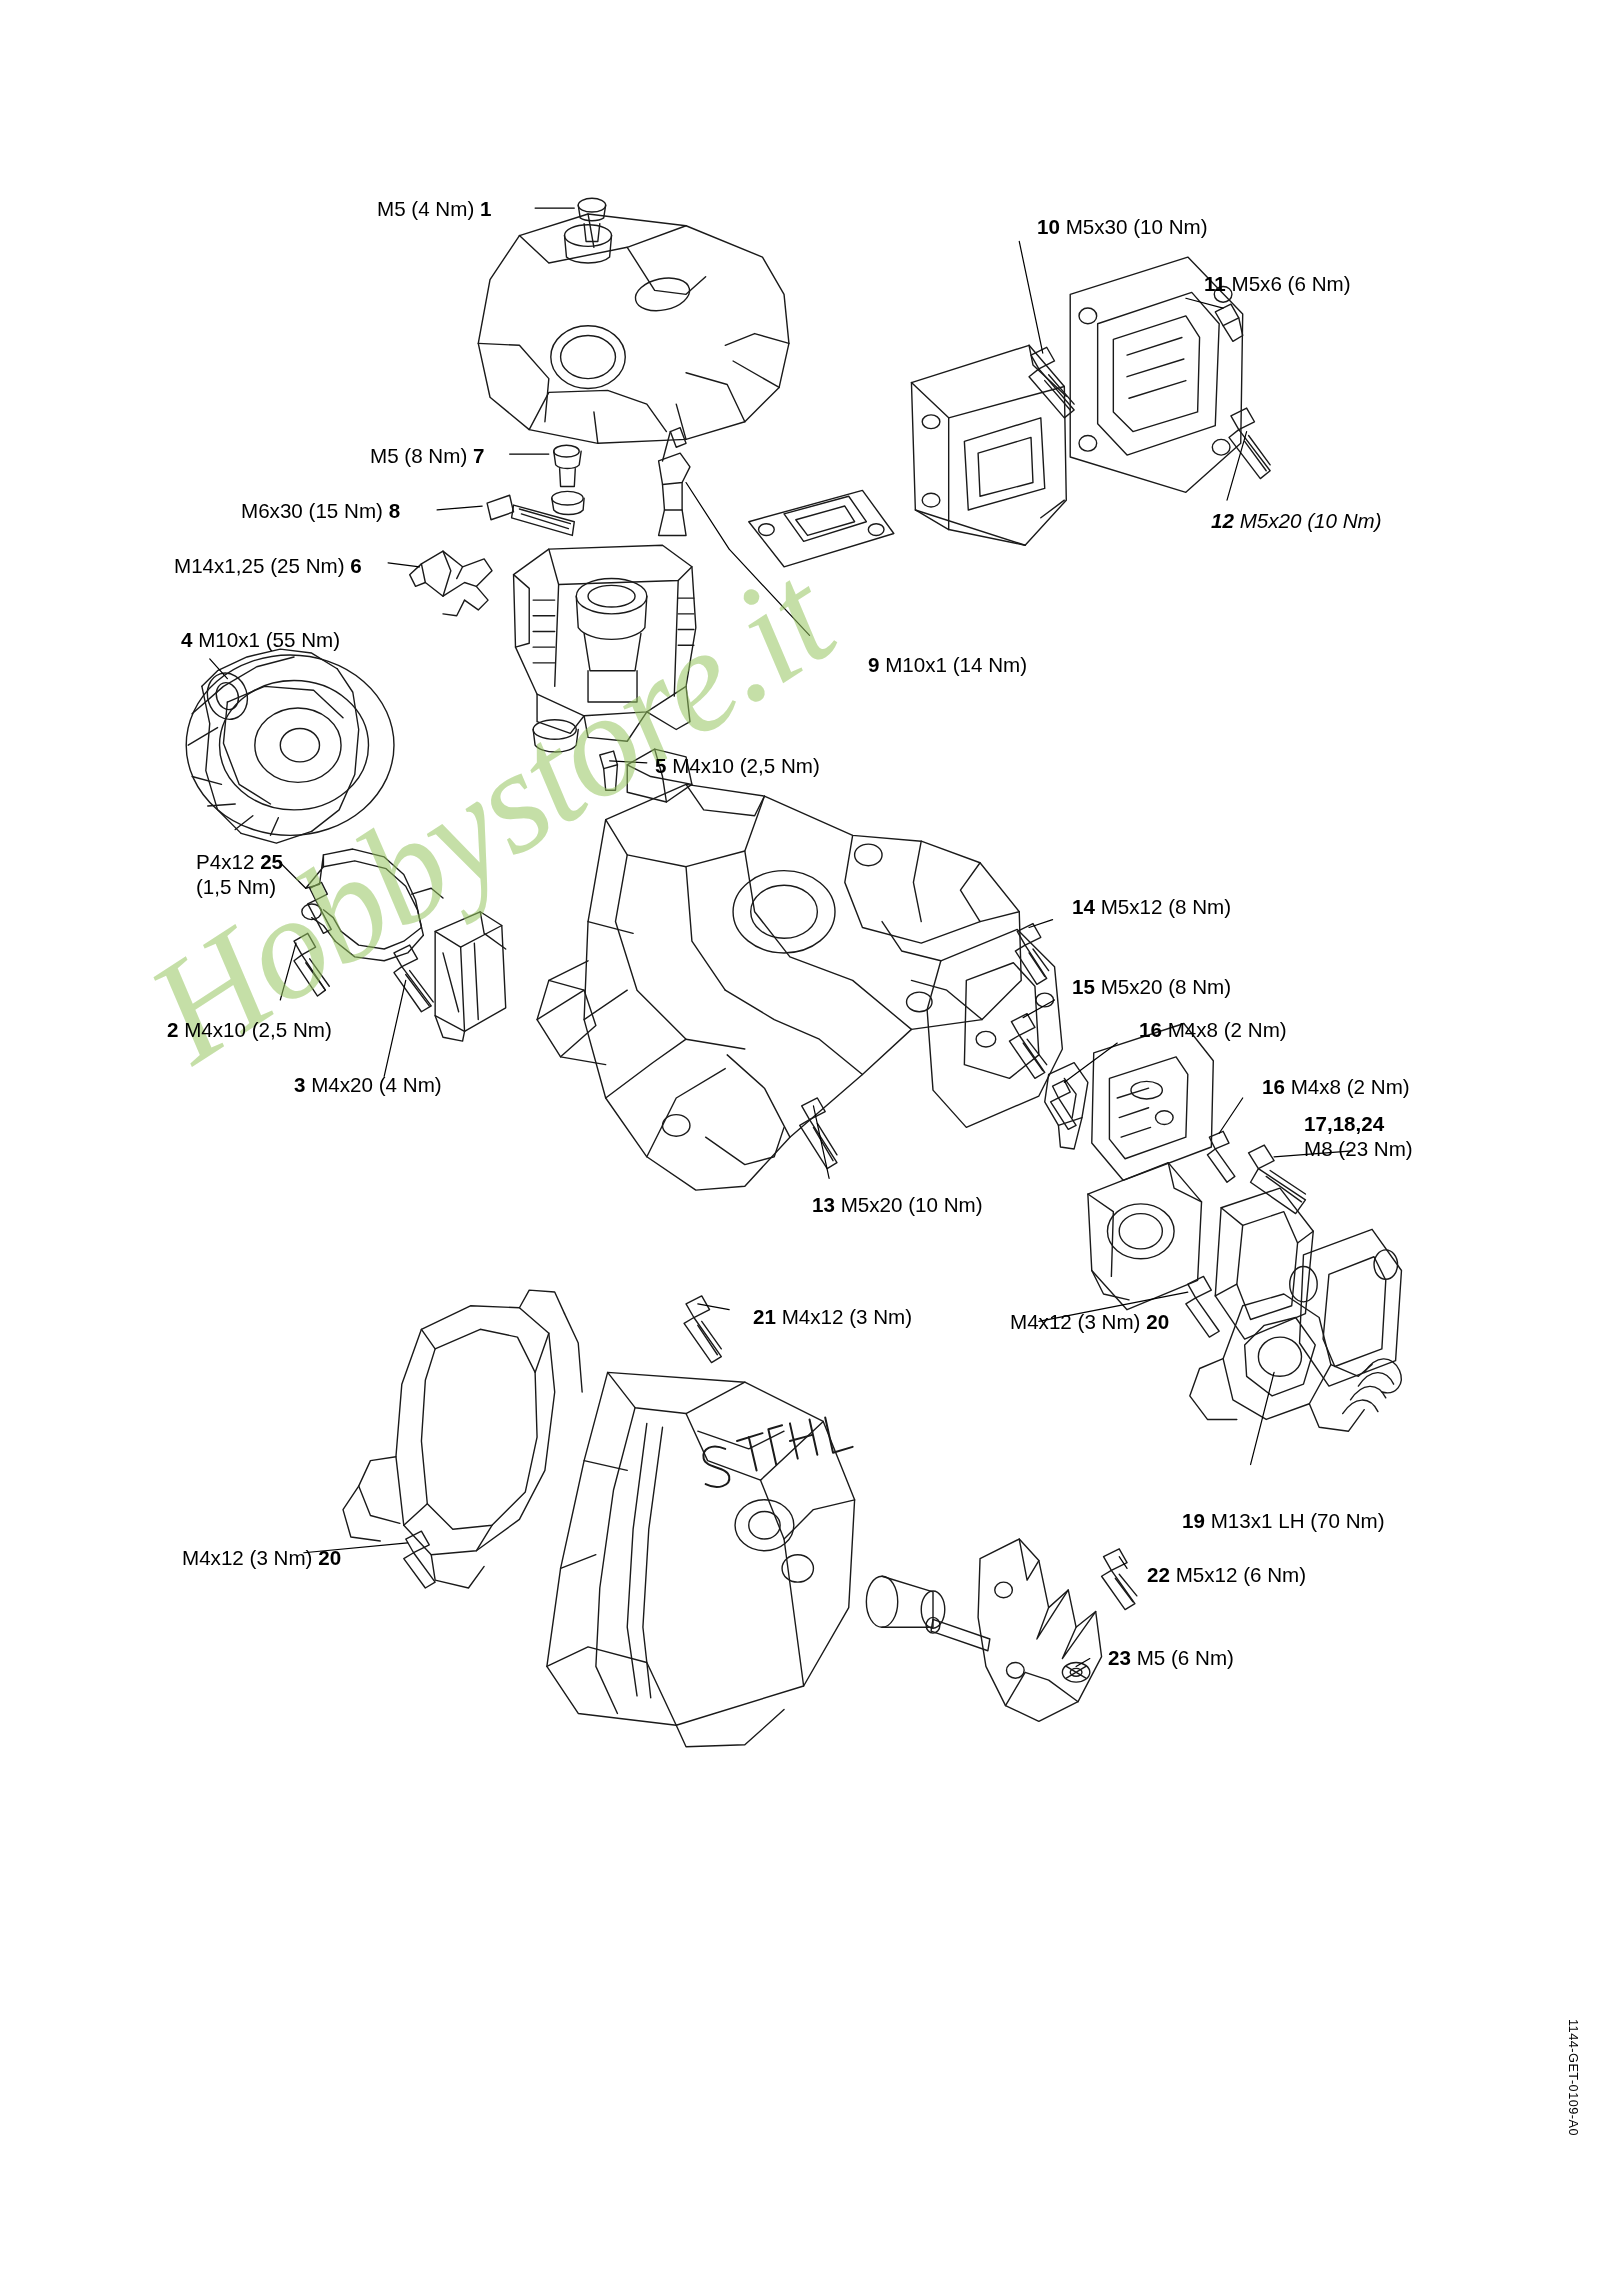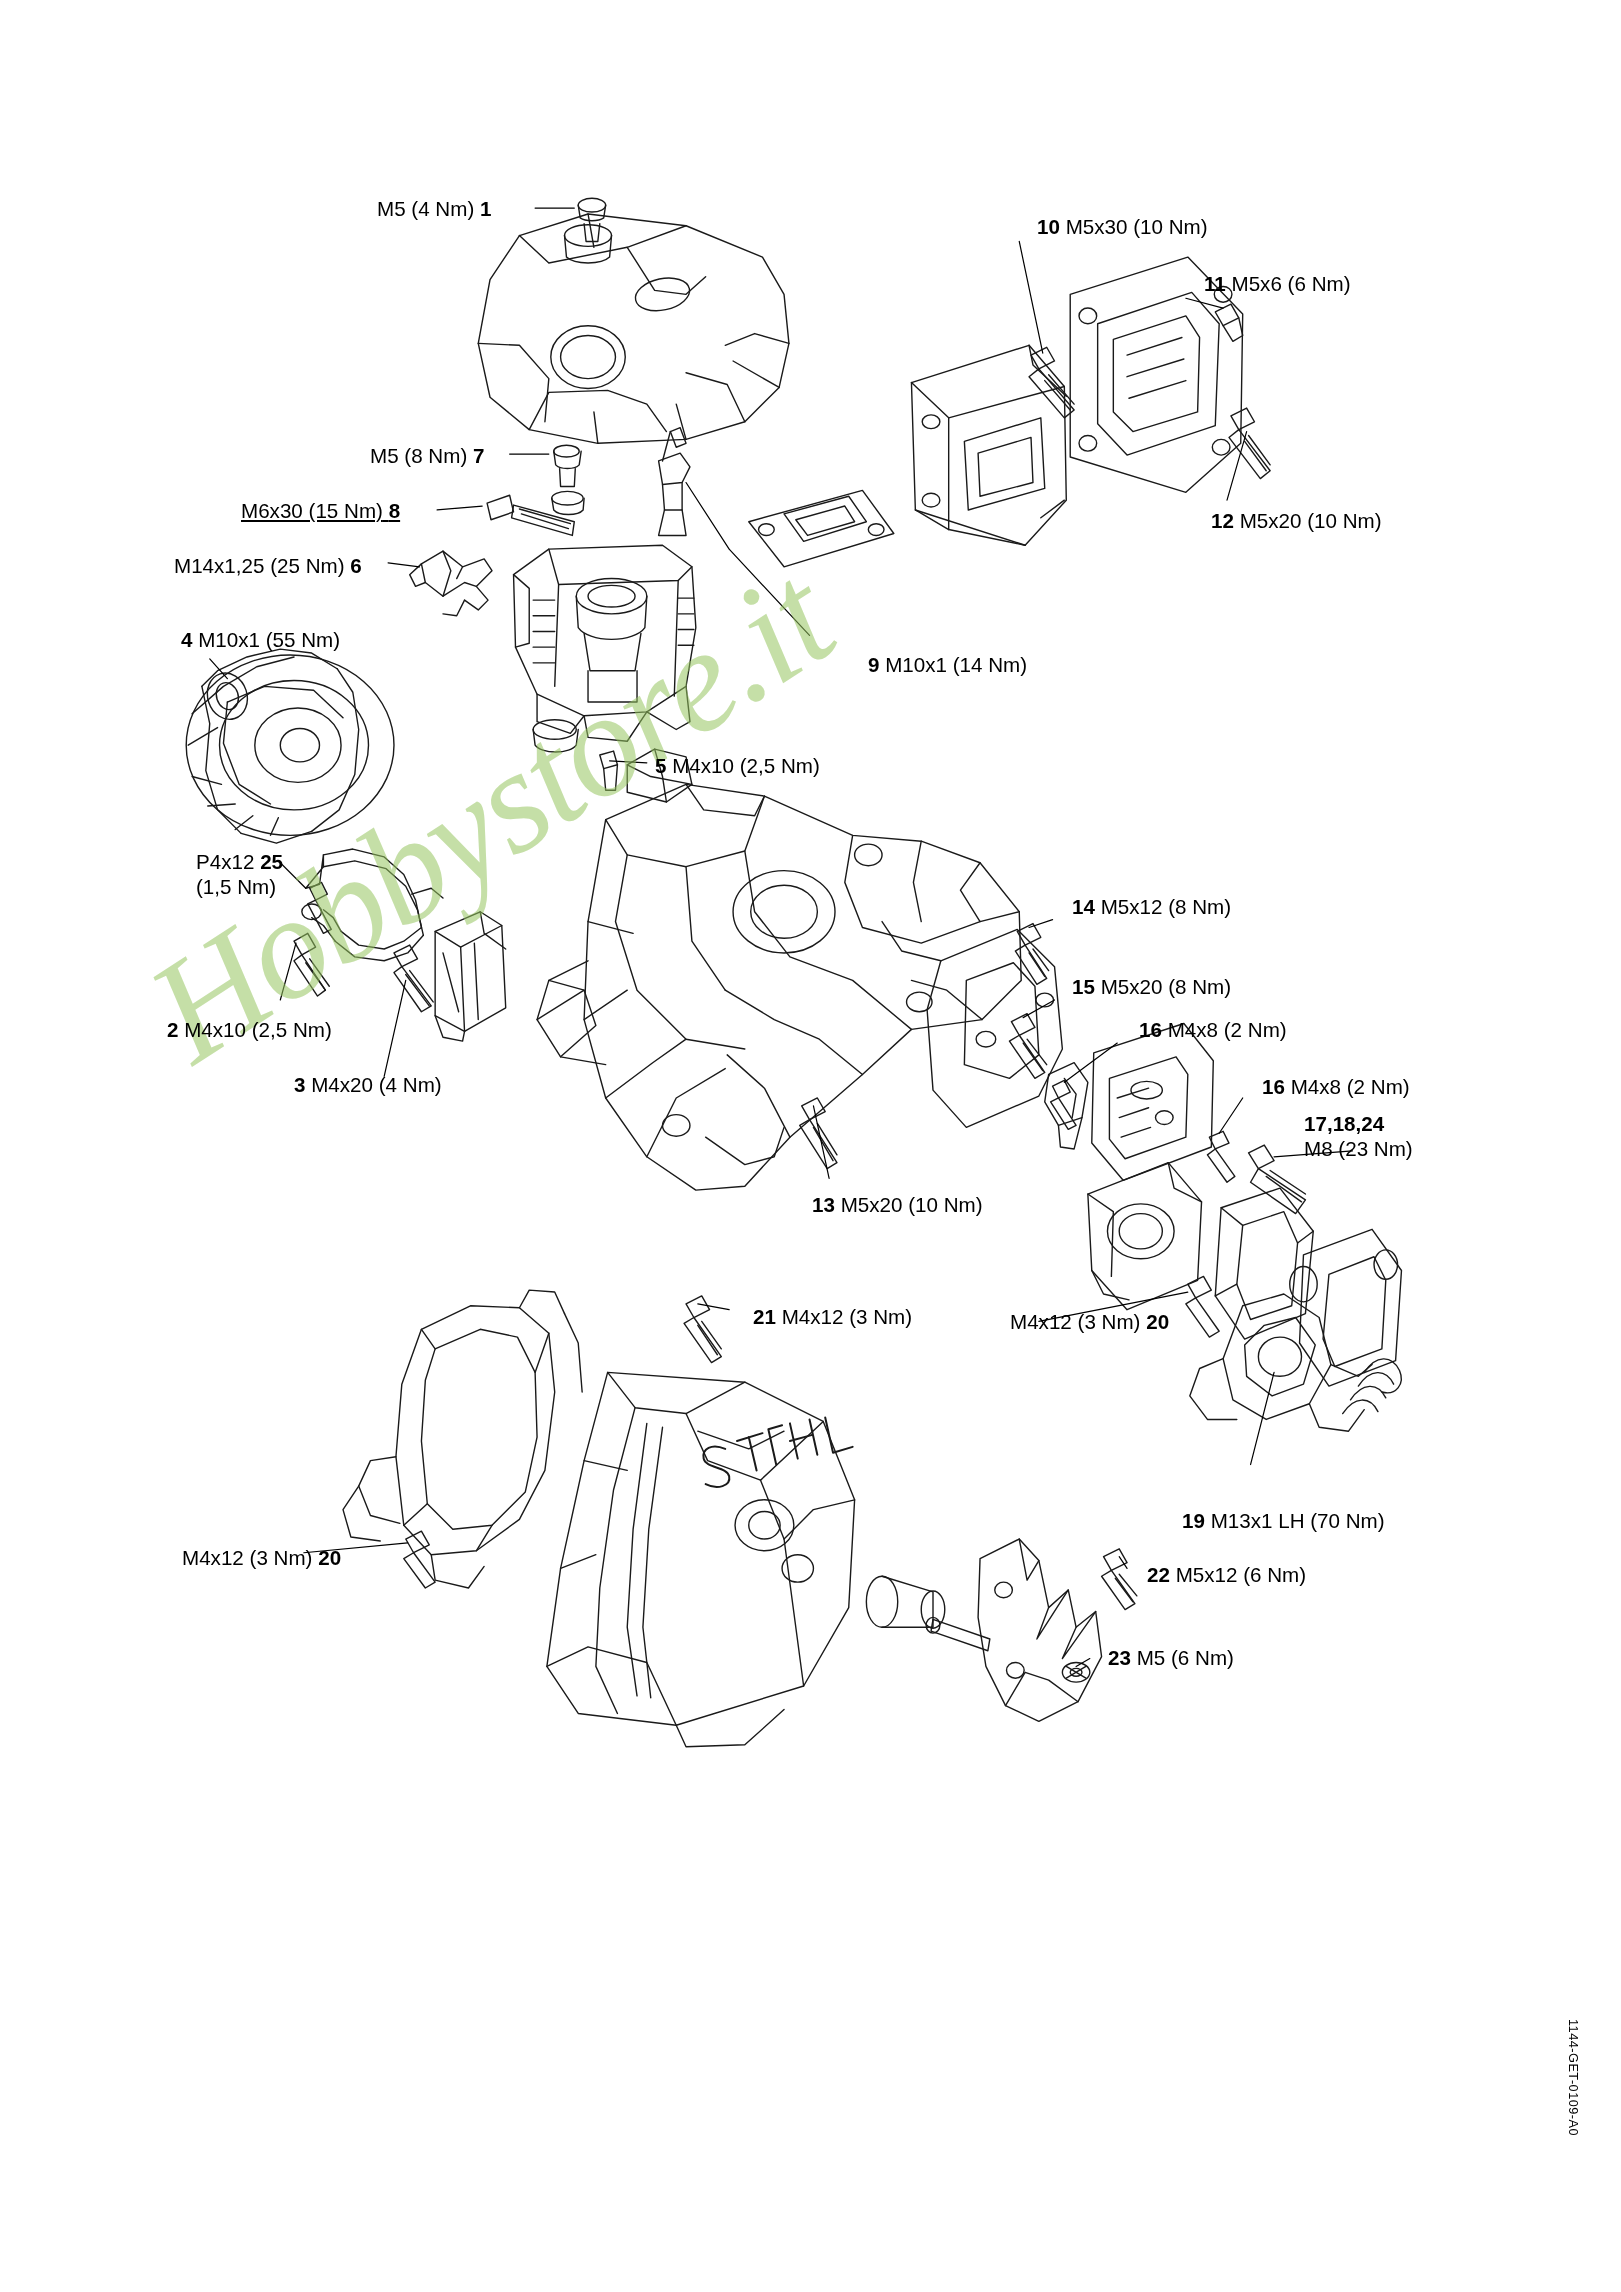--- a/index.html
+++ b/index.html
@@ -502,21 +502,21 @@
   <div class="lbl" style="left:377px; top:196px;">
     <span>M5 (4 Nm)</span>
     <b>1</b>
   </div>
 
   <div class="lbl" style="left:370px; top:443px;text-align:center;">
     <span>M5 (8 Nm)</span>
     <b>7</b>
   </div>
 
-  <div class="lbl" style="left:241px; top:498px;text-decoration:underline;">
+  <div class="lbl" style="left:241px; top:498px;">
     <span>M6x30 (15 Nm)</span>
     <b>8</b>
   </div>
 
   <div class="lbl" style="left:174px; top:553px;">
     <span>M14x1,25 (25 Nm)</span>
     <b>6</b>
   </div>
 
   <div class="lbl" style="left:181px; top:627px;">
@@ -552,21 +552,21 @@
   <div class="lbl" style="left:1037px; top:214px;">
     <b>10</b>
     <span>M5x30 (10 Nm)</span>
   </div>
 
   <div class="lbl" style="left:1204px; top:271px;">
     <b>11</b>
     <span>M5x6 (6 Nm)</span>
   </div>
 
-  <div class="lbl" style="left:1211px; top:508px;">
+  <div class="lbl" style="left:1211px; top:508px;font-style:italic;">
     <b>12</b>
     <span>M5x20 (10 Nm)</span>
   </div>
 
   <div class="lbl" style="left:1072px; top:894px;">
     <b>14</b>
     <span>M5x12 (8 Nm)</span>
   </div>
 
   <div class="lbl" style="left:1072px; top:974px;">

